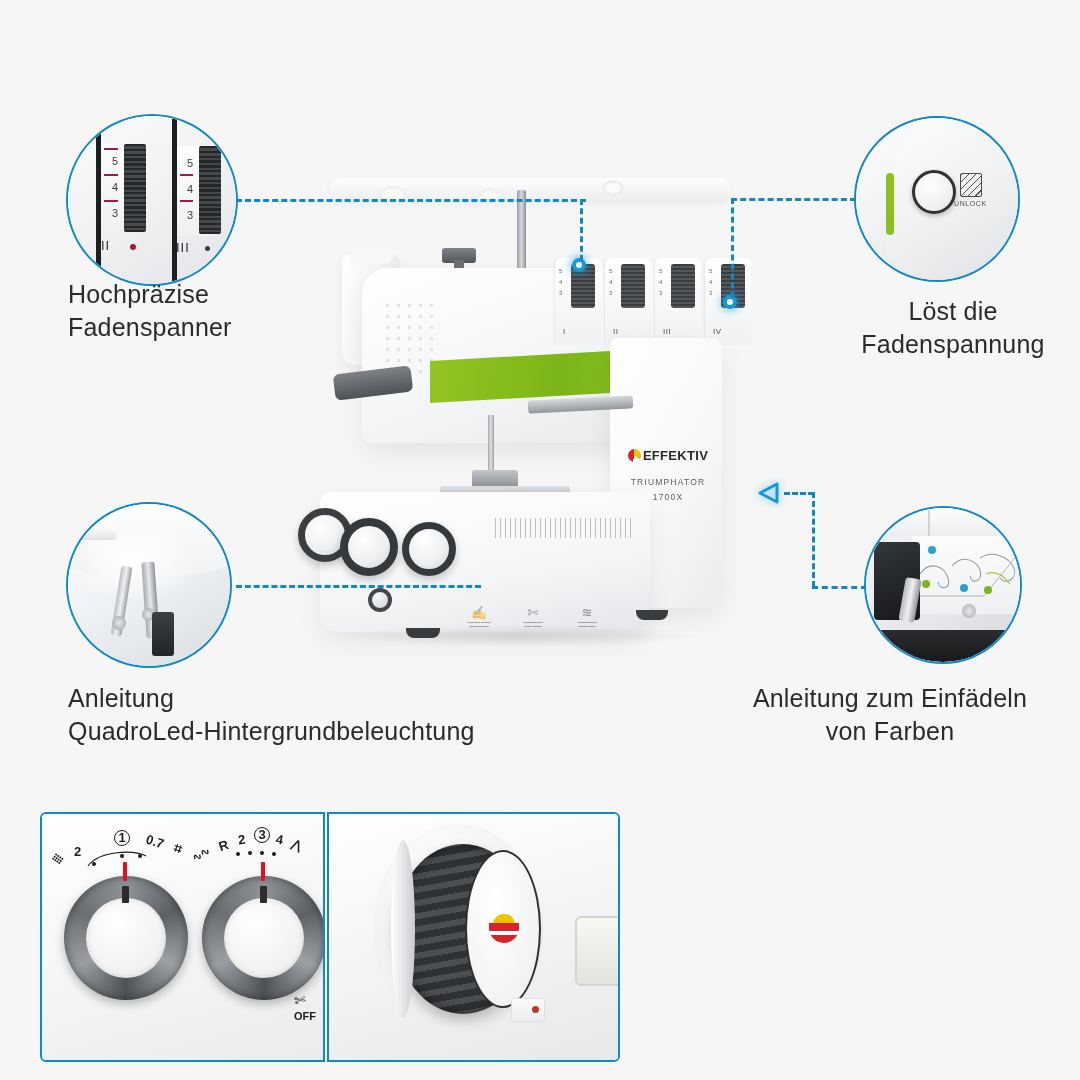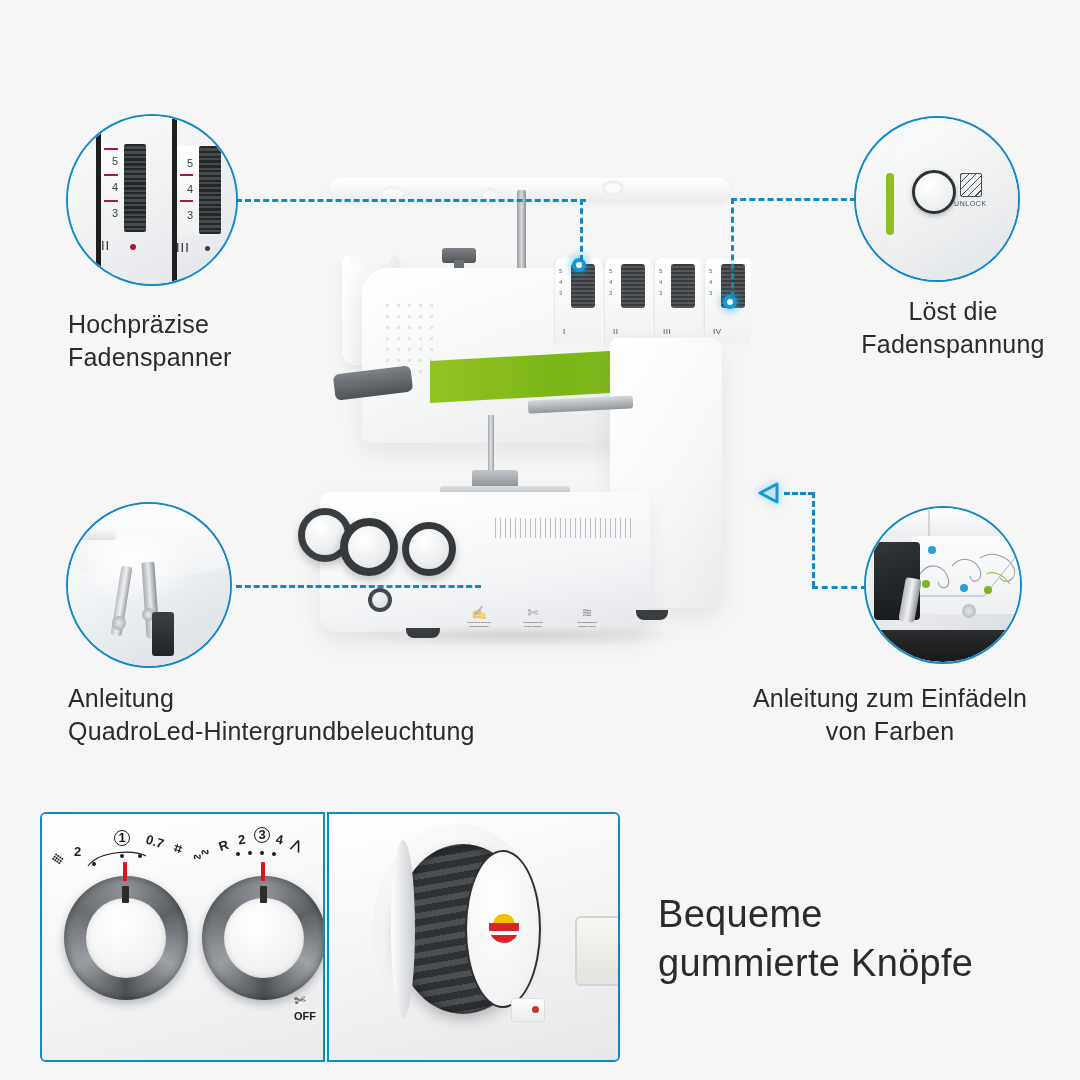--- a/index.html
+++ b/index.html
@@ -144,20 +144,29 @@
       <div class="tdial" style="left:150px;">
         <div class="drum"></div>
         <div class="scale">5<br>4<br>3</div>
         <div class="rn">IV</div>
       </div>
     </div>
 
     <div class="mbody shadow-soft" style="left:290px; top:168px; width:112px; height:270px; border-radius:8px 10px 16px 16px;
                 background:linear-gradient(120deg,#ffffff,#f6f7f8 60%,#e9ebed);"></div>
 
+    <div style="position:absolute;left:298px;top:278px;width:100px;height:72px;text-align:center;">
+      <div style="display:flex;align-items:center;justify-content:center;gap:2px;">
+        <span style="display:inline-block;width:13px;height:13px;border-radius:50%;
+                     background:conic-gradient(#f4c300 0 35%,#ffffff 35% 55%,#d8232a 55% 100%);"></span>
+        <span style="font-size:13px;font-weight:700;color:#2a2a2a;letter-spacing:.3px;">EFFEKTIV</span>
+      </div>
+      <div style="font-size:8.5px;color:#5a5d60;letter-spacing:1.2px;margin-top:14px;">TRIUMPHATOR</div>
+      <div style="font-size:8.5px;color:#5a5d60;letter-spacing:1.2px;margin-top:5px;">1700X</div>
+    </div>
 
     <div style="position:absolute;left:168px;top:245px;width:6px;height:60px;background:linear-gradient(90deg,#a6a9ad,#e0e2e4,#989b9f);"></div>
     <div style="position:absolute;left:152px;top:300px;width:46px;height:18px;border-radius:3px;
                 background:linear-gradient(180deg,#c2c5c9,#8b8e92);"></div>
     <div style="position:absolute;left:120px;top:316px;width:130px;height:12px;border-radius:3px;
                 background:linear-gradient(180deg,#dfe2e5,#b7babe);"></div>
 
     <div style="position:absolute;left:208px;top:228px;width:105px;height:13px;border-radius:3px;
                 background:linear-gradient(180deg,#d7dadd,#93969a);transform:rotate(-3deg);"></div>
 
@@ -239,21 +248,21 @@
 
         <div style="position:absolute;left:109px;top:30px;width:40px;height:90px;background:linear-gradient(180deg,#fdfdfd,#eef0f1);border-radius:3px;"></div>
         <div style="position:absolute;left:112px;top:34px;width:20px;font-size:11px;color:#3a3d40;line-height:26px;text-align:center;">5<br>4<br>3</div>
         <div style="position:absolute;left:112px;top:58px;width:13px;height:2px;background:#a3194a;"></div>
         <div style="position:absolute;left:112px;top:84px;width:13px;height:2px;background:#a3194a;"></div>
         <div style="position:absolute;left:131px;top:30px;width:22px;height:88px;background:repeating-linear-gradient(180deg,#242628 0 2.4px,#46494c 2.4px 4.8px);border-radius:2px;"></div>
         <div style="position:absolute;left:108px;top:124px;font-size:13px;color:#2b2d30;letter-spacing:1px;">III</div>
         <div style="position:absolute;left:137px;top:130px;width:5px;height:5px;border-radius:50%;background:#3a3d40;"></div>
       </div>
     </div>
-    <div class="cap" style="left:68px; top:308px; width:300px;">Hochpräzise
+    <div class="cap" style="left:68px; top:278px; width:300px;">Hochpräzise
 Fadenspanner</div>
   </div>
 
   <div class="callout">
     <div class="circle" style="left:854px; top:116px; width:166px; height:166px;">
       <div class="inner" style="background:linear-gradient(140deg,#fdfdfd 0%,#f2f3f5 38%,#dcdfe2 100%);">
         <div style="position:absolute;left:30px;top:-20px;width:190px;height:200px;border-radius:50% 0 0 0;
                     background:linear-gradient(150deg,#ffffff,#eceef0 55%,#d8dbde);"></div>
         <div style="position:absolute;left:30px;top:55px;width:8px;height:62px;border-radius:4px;background:#8cc021;"></div>
         <div style="position:absolute;left:56px;top:52px;width:44px;height:44px;border-radius:50%;
@@ -394,16 +403,14 @@
       </div>
 
       <div style="position:absolute;left:246px;top:102px;width:48px;height:70px;border-radius:6px;
                   background:linear-gradient(180deg,#f7f7f4,#e3e3df);border:2px solid #d5d5d0;"></div>
       <div style="position:absolute;left:182px;top:184px;width:34px;height:24px;border-radius:3px;
                   background:linear-gradient(180deg,#fdfdfd,#ebecee);border:1px solid #dcdee0;"></div>
       <div style="position:absolute;left:203px;top:192px;width:7px;height:7px;border-radius:50%;background:#c0392b;"></div>
     </div>
   </div>
 
-  <div class="big-caption" style="left:658px; top:890px; width:400px;">Bequeme
-gummierte Knöpfe</div>
 
 </div>
 
 </body></html>

